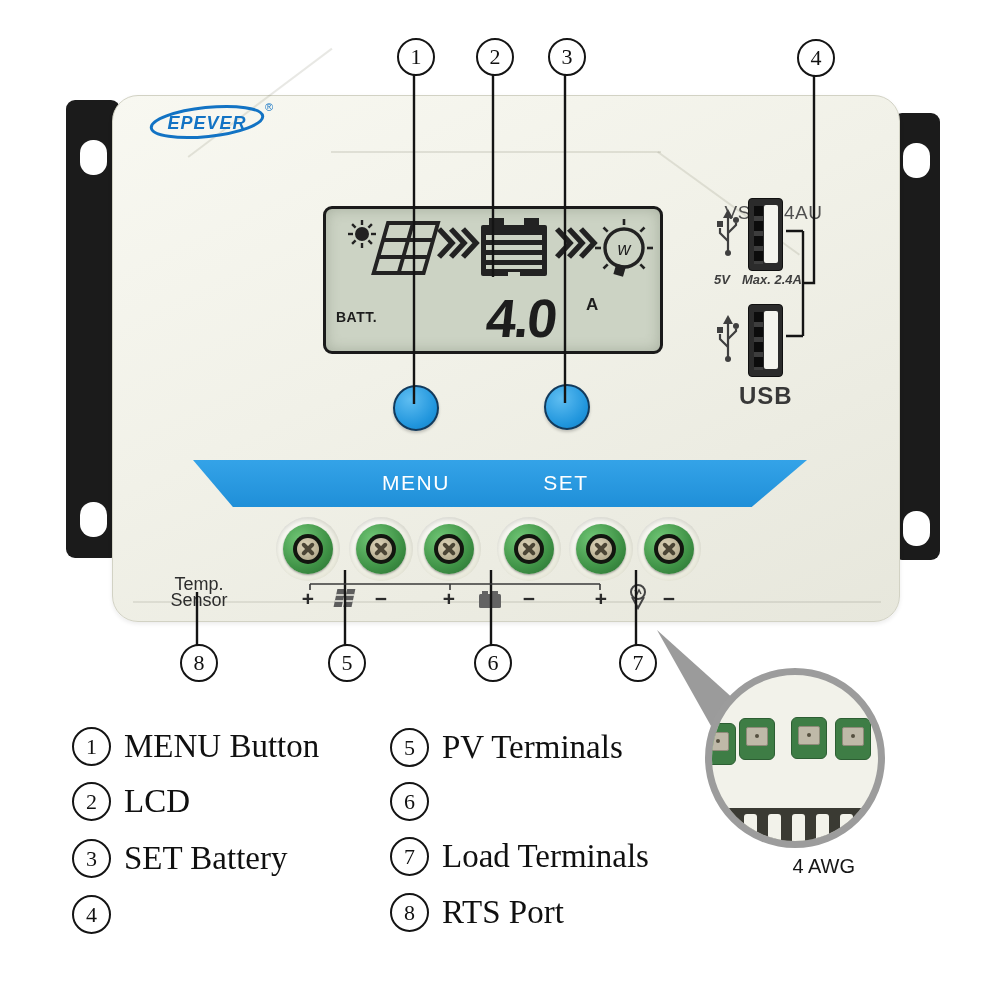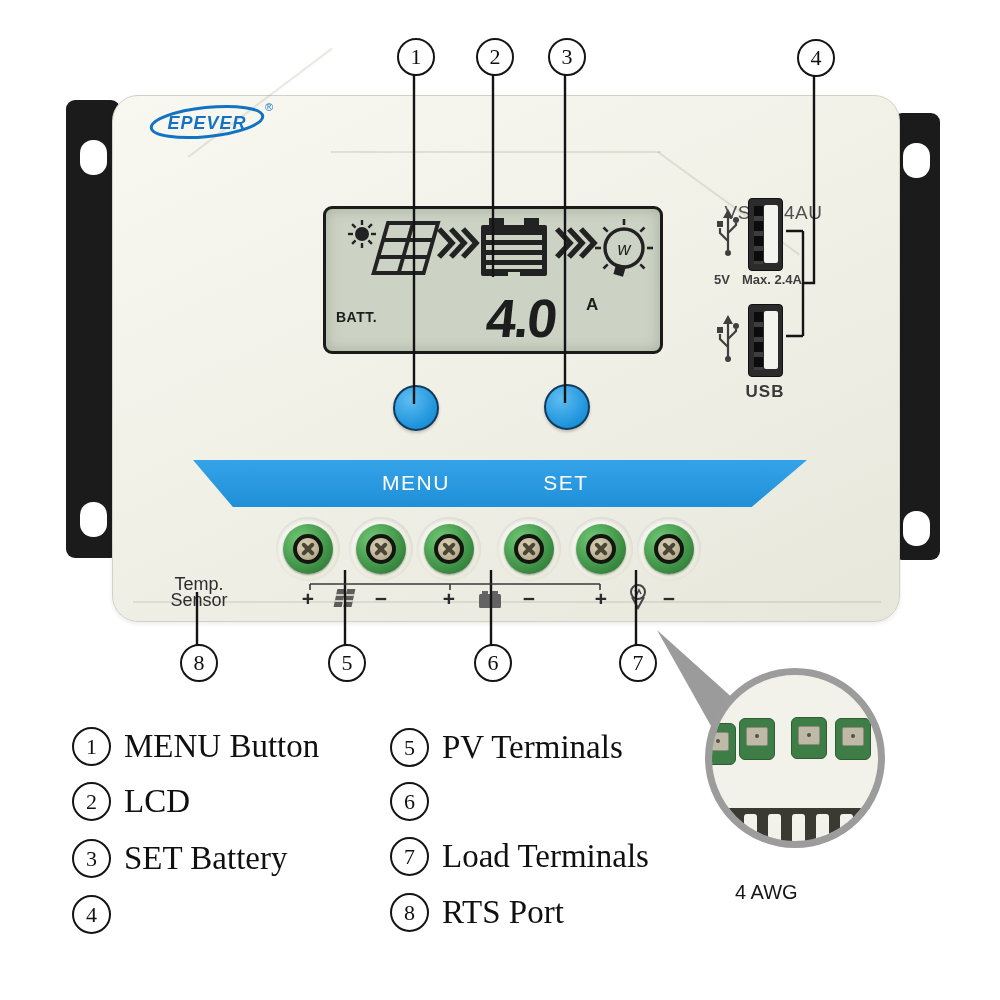--- a/index.html
+++ b/index.html
@@ -23,23 +23,23 @@
   
   .lcd{position:absolute;left:210px;top:110px;width:334px;height:142px;background:#ccd3c4;
        border:3px solid #1a1a1a;border-radius:9px;box-shadow:inset 0 0 14px rgba(60,70,50,0.25);}
 
   
   .usb-port{position:absolute;width:33px;height:71px;background:#2b2b2b;border:1px solid #101010;
             border-radius:4px;}
   .usb-tongue{position:absolute;right:4px;top:6px;width:14px;height:58px;background:#f4f4ee;border-radius:2px;}
   .usb-pins{position:absolute;left:5px;top:7px;width:9px;height:58px;
             background:repeating-linear-gradient(#0c0c0c 0 10px,#3d3d3d 10px 15px);}
-  .usb-spec{position:absolute;font-size:13px;font-weight:bold;color:#3f3f3f;}
+  .usb-spec{position:absolute;font-size:13px;font-weight:bold;color:#3f3f3f;font-style:italic;}
   .usb-label{position:absolute;left:626px;top:286px;width:52px;text-align:center;
-             font-size:17px;font-weight:bold;color:#383838;letter-spacing:1px;}
+             font-size:24px;font-weight:bold;color:#383838;letter-spacing:1px;}
 
   
   .round-btn{position:absolute;width:42px;height:42px;border-radius:50%;
              background:radial-gradient(circle at 35% 30%,#5ebdf1,#2196dd 65%,#1180c6);
              border:2.5px solid #123a5c;box-shadow:0 2px 3px rgba(0,0,0,0.2);}
   .blue-bar{position:absolute;left:80px;top:364px;width:614px;height:47px;
             background:linear-gradient(#34a3e8,#1f8fd8);
             clip-path:polygon(0% 0%,100% 0%,91% 100%,6.5% 100%);}
   .bar-text{position:absolute;top:375px;color:#ffffff;font-size:21px;letter-spacing:1.5px;text-align:center;}
 
@@ -71,22 +71,22 @@
   
   .magnifier{position:absolute;left:705px;top:668px;width:180px;height:180px;border-radius:50%;
              border:7px solid #9c9c9c;background:#f2f2ea;overflow:hidden;z-index:6;box-sizing:border-box;}
   .mag-terminal{position:absolute;width:34px;height:40px;background:#3e7d45;border:1px solid #2d5e33;
                 border-radius:6px;}
   .mag-screw{position:absolute;left:6px;top:8px;width:20px;height:17px;background:#bfb9a8;
              border:1px solid #8f8a79;border-radius:2px;}
   .mag-screw::after{content:"";position:absolute;left:8px;top:6px;width:4px;height:4px;border-radius:50%;background:#55503f;}
   .mag-comb{position:absolute;left:-10px;top:133px;width:196px;height:60px;background:#3a3a33;}
   .mag-slot{position:absolute;top:6px;width:13px;height:54px;background:#f2f2ea;border-radius:3px 3px 0 0;}
-  .awg{position:absolute;left:735px;top:855px;width:120px;text-align:left;z-index:6;
-       font-size:20px;color:#161616;margin-top:26px;}
+  .awg{position:absolute;left:735px;top:855px;width:120px;text-align:right;z-index:6;
+       font-size:20px;color:#161616;}
 
   
   .legend-row{position:absolute;display:flex;align-items:center;gap:13px;z-index:2;}
   .legend-circle{width:35px;height:35px;border-radius:50%;border:2px solid #141414;flex:0 0 auto;
                  display:flex;align-items:center;justify-content:center;
                  font-family:"Liberation Serif",serif;font-size:22px;color:#111;}
   .legend-label{font-family:"Liberation Serif",serif;font-size:33px;color:#101010;white-space:nowrap;}
 
   svg text{font-family:"Liberation Sans",sans-serif;}
 </style>

